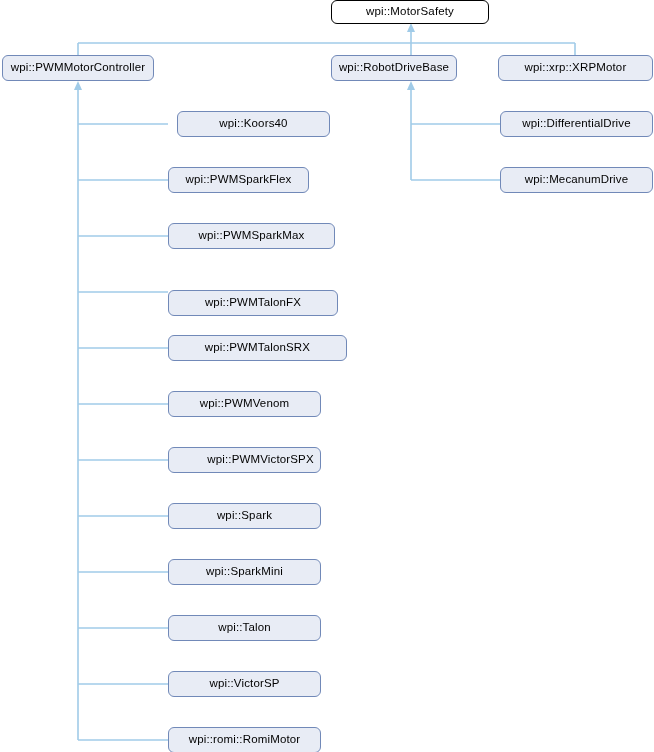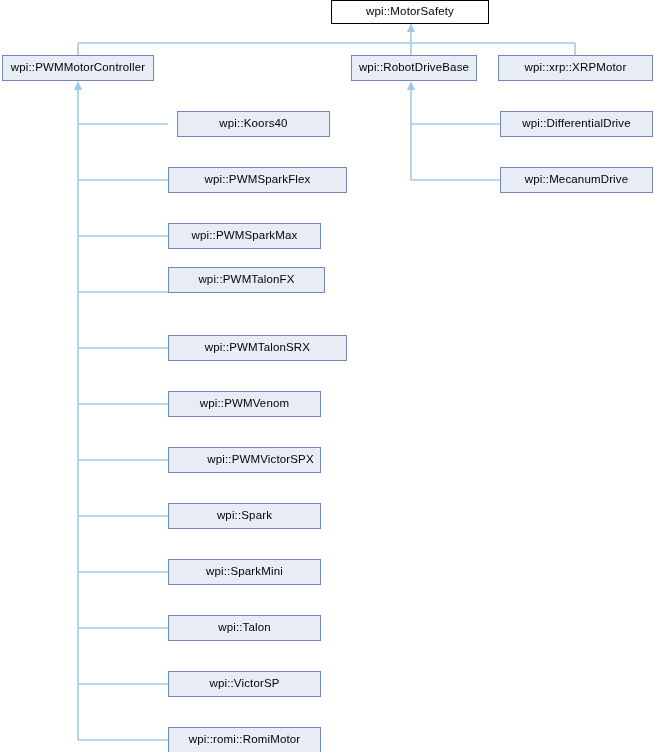--- a/index.html
+++ b/index.html
@@ -28,20 +28,21 @@
     position: absolute;
     box-sizing: border-box;
     display: flex;
     align-items: center;
     justify-content: center;
     font-size: 11.5px;
     line-height: 1;
     color: #000000;
     white-space: nowrap;
     letter-spacing: 0.15px;
+    border-radius: 6px;
   }
   .node.root {
     background: #ffffff;
     border: 1px solid #000000;
   }
   .node.sub {
     background: #e8ecf5;
     border: 1px solid #7189b8;
   }
 </style>
@@ -86,26 +87,26 @@
     <g fill="none" stroke="#a0cbe8" stroke-width="1.6">
       <path d="M 411 90 L 411 180"></path>
       <path d="M 411 124 L 500 124"></path>
       <path d="M 411 180 L 500 180"></path>
     </g>
     <polygon points="411,81 407,90 415,90" fill="#a0cbe8"></polygon>
   </svg>
 
   <div class="node root" style="left: 331px; top: 0px; width: 158px; height: 24px;">wpi::MotorSafety</div>
   <div class="node sub" style="left: 2px; top: 55px; width: 152px; height: 26px; text-align: right;">wpi::PWMMotorController</div>
-  <div class="node sub" style="left: 331px; top: 55px; width: 126px; height: 26px; margin-left: 20px;">wpi::RobotDriveBase</div>
+  <div class="node sub" style="left: 331px; top: 55px; width: 126px; height: 26px;">wpi::RobotDriveBase</div>
   <div class="node sub" style="left: 498px; top: 55px; width: 155px; height: 26px;">wpi::xrp::XRPMotor</div>
   <div class="node sub" style="left: 168px; top: 111px; width: 153px; height: 26px; margin-left: 9px;">wpi::Koors40</div>
-  <div class="node sub" style="left: 168px; top: 167px; width: 179px; height: 26px;">wpi::PWMSparkFlex</div>
-  <div class="node sub" style="left: 168px; top: 223px; width: 153px; height: 26px;">wpi::PWMSparkMax</div>
-  <div class="node sub" style="left: 168px; top: 267px; width: 157px; height: 26px;">wpi::PWMTalonFX</div>
+  <div class="node sub" style="left: 168px; top: 167px; width: 141px; height: 26px;">wpi::PWMSparkFlex</div>
+  <div class="node sub" style="left: 168px; top: 223px; width: 167px; height: 26px;">wpi::PWMSparkMax</div>
+  <div class="node sub" style="left: 168px; top: 290px; width: 170px; height: 26px;">wpi::PWMTalonFX</div>
   <div class="node sub" style="left: 168px; top: 335px; width: 179px; height: 26px;">wpi::PWMTalonSRX</div>
   <div class="node sub" style="left: 168px; top: 391px; width: 153px; height: 26px;">wpi::PWMVenom</div>
   <div class="node sub" style="left: 168px; top: 447px; width: 153px; height: 26px; padding-left: 32px;">wpi::PWMVictorSPX</div>
   <div class="node sub" style="left: 168px; top: 503px; width: 153px; height: 26px; text-align: right;">wpi::Spark</div>
   <div class="node sub" style="left: 168px; top: 559px; width: 153px; height: 26px;">wpi::SparkMini</div>
   <div class="node sub" style="left: 168px; top: 615px; width: 153px; height: 26px;">wpi::Talon</div>
   <div class="node sub" style="left: 168px; top: 671px; width: 153px; height: 26px;">wpi::VictorSP</div>
   <div class="node sub" style="left: 168px; top: 727px; width: 153px; height: 26px;">wpi::romi::RomiMotor</div>
   <div class="node sub" style="left: 500px; top: 167px; width: 153px; height: 26px;">wpi::MecanumDrive</div>
   <div class="node sub" style="left: 500px; top: 111px; width: 153px; height: 26px;">wpi::DifferentialDrive</div>

